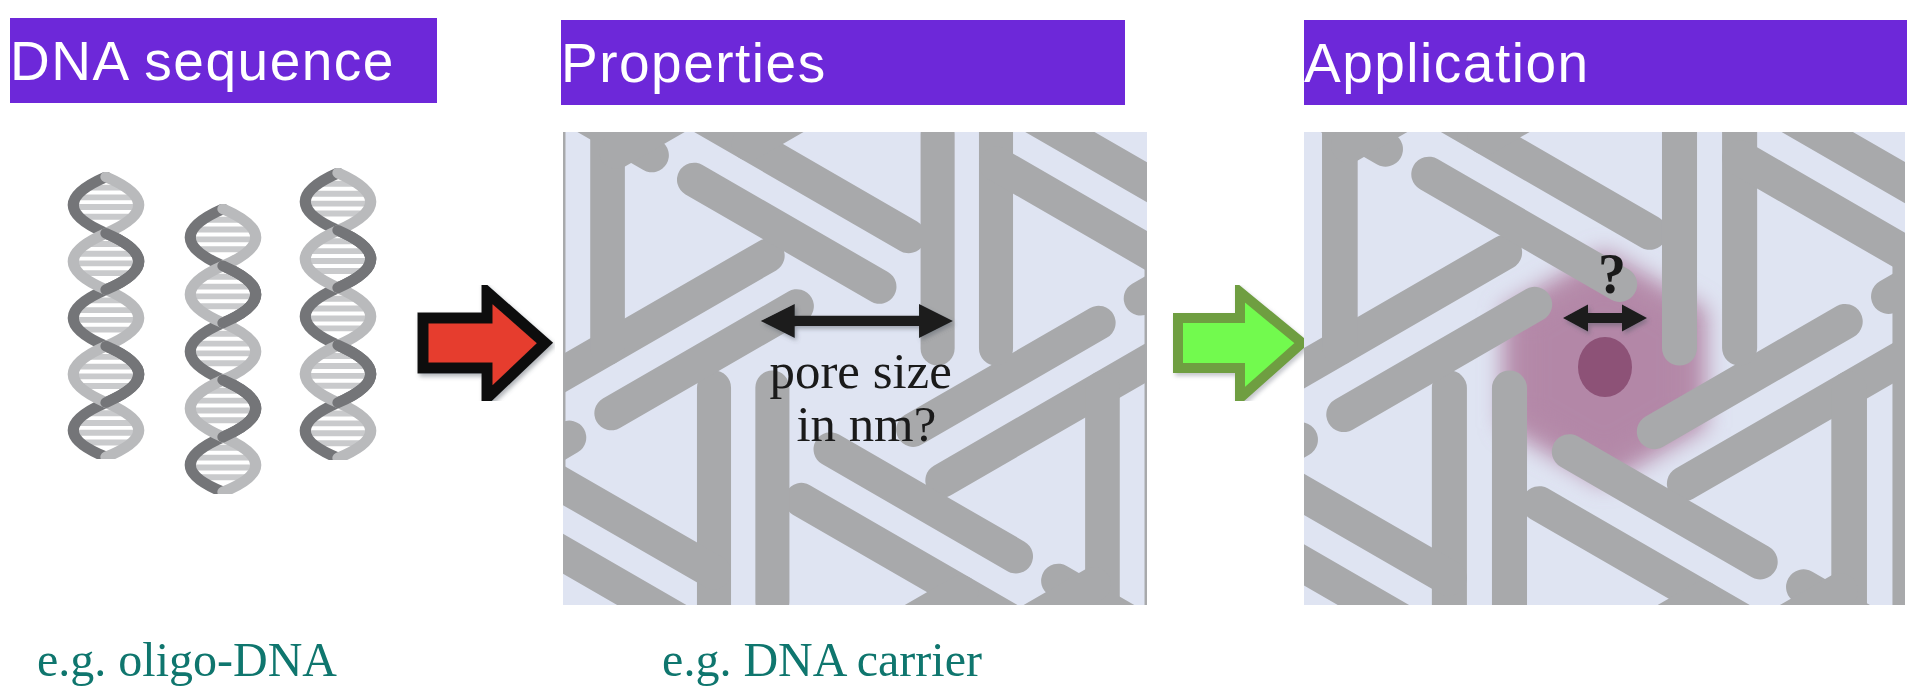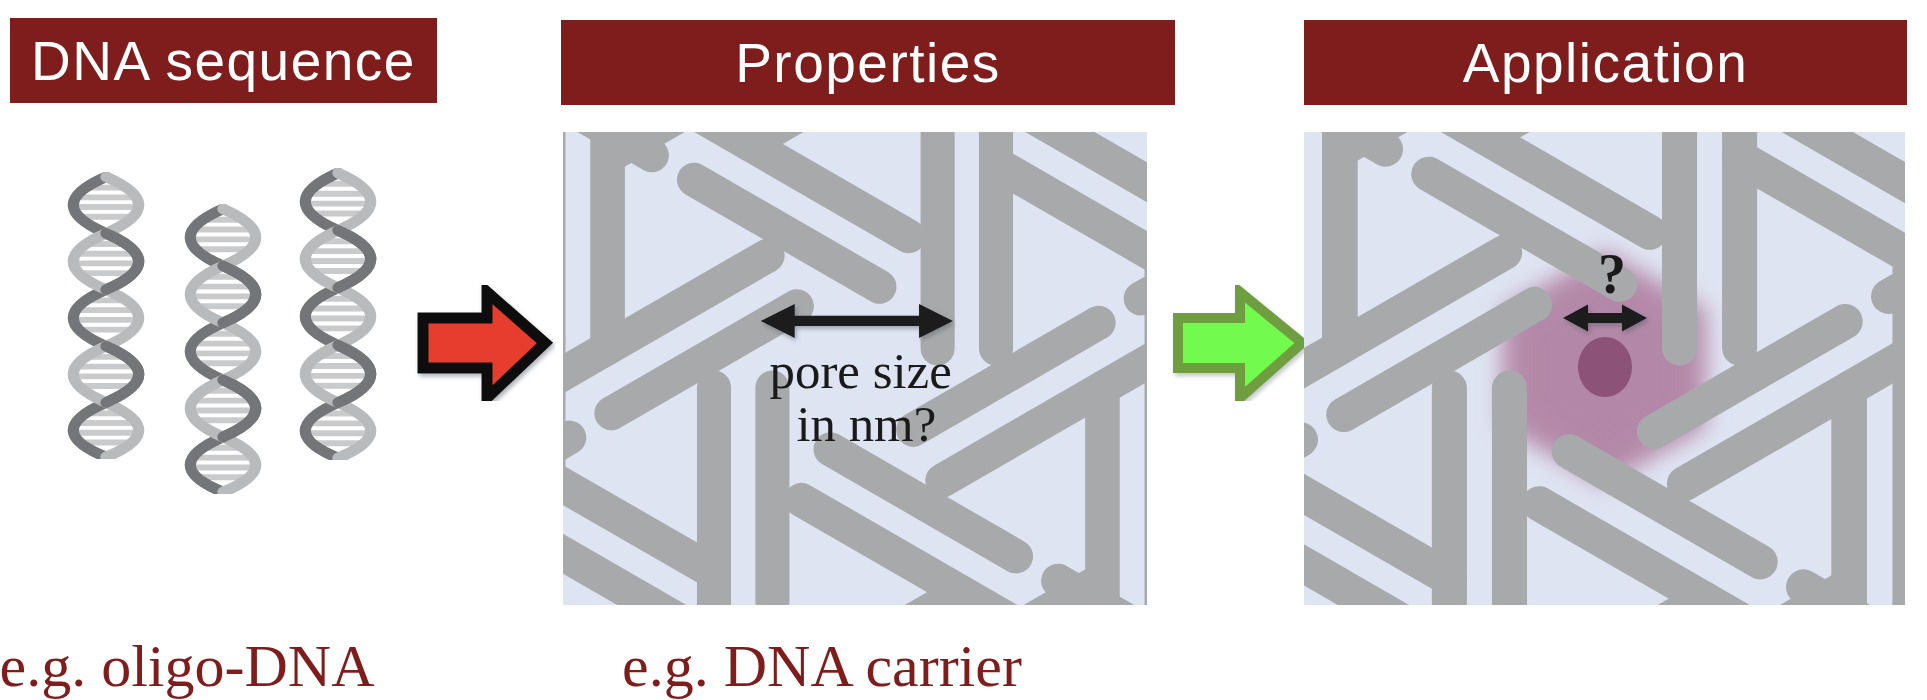--- a/index.html
+++ b/index.html
@@ -1,33 +1,33 @@
 <!DOCTYPE html>
 <html><head>
 <meta charset="utf-8">
 <style>
   html,body{margin:0;padding:0;background:#ffffff;}
   .canvas{
     position:relative;width:1927px;height:700px;background:#ffffff;
     font-family:"Liberation Sans",sans-serif;overflow:hidden;
   }
   .hdr{
-    position:absolute;top:20px;height:85px;background:#7f1d1d;
-    color:#ffffff;display:flex;align-items:center;justify-content:center;
+    position:absolute;top:20px;height:85px;background:#6d28d9;
+    color:#ffffff;display:flex;align-items:center;justify-content:flex-start;
     font-size:55px;font-weight:400;letter-spacing:1.5px;
   }
   .hdr1{left:10px;width:427px;top:18px;}
-  .hdr2{left:561px;width:614px;}
+  .hdr2{left:561px;width:564px;}
   .hdr3{left:1304px;width:603px;}
   .panel{position:absolute;top:132px;height:473px;background:#dfe4f2;}
   .panel2{left:563px;width:584px;}
   .panel3{left:1304px;width:601px;}
   .caption{
     position:absolute;top:632px;transform:translateX(-50%);
-    font-family:"Liberation Serif",serif;font-size:60px;color:#7f1d1d;
+    font-family:"Liberation Serif",serif;font-size:48px;color:#0f766e;
     white-space:nowrap;
   }
   .cap1{left:187px;}
   .cap2{left:822px;}
   .cap3{left:1605px;}
   .gapnote{
     position:absolute;left:430px;top:476px;transform:translateX(-50%);
     text-align:center;font-family:"Liberation Serif",serif;font-weight:bold;
     font-size:47px;line-height:1.16;color:#e8372c;white-space:nowrap;
   }

